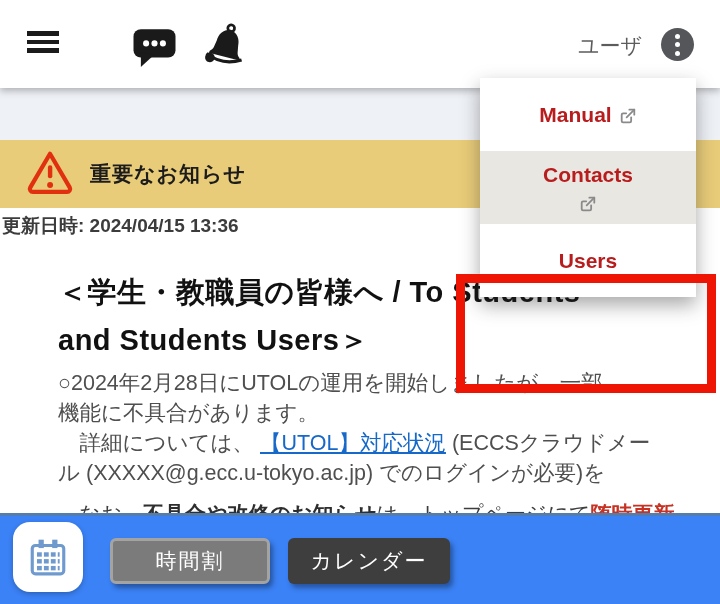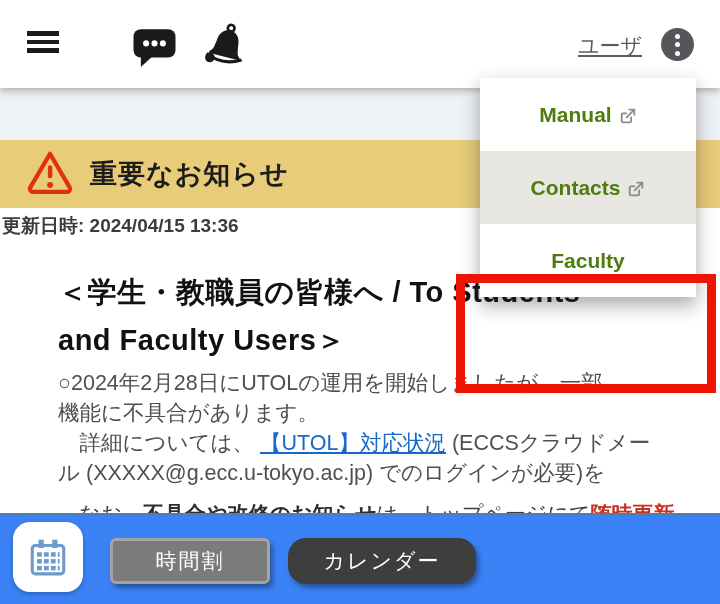--- a/index.html
+++ b/index.html
@@ -10,35 +10,35 @@
   
   .header{
     position:absolute;left:0;top:0;width:720px;height:88px;background:#ffffff;
     box-shadow:0 3px 7px rgba(60,60,60,.35);z-index:20;
   }
   .hamburger{position:absolute;left:27px;top:31px;width:32px;height:26px;cursor:pointer;}
   .hamburger .bar{height:4.5px;background:#1b1b1b;margin-bottom:4px;}
   .icon-btn{position:absolute;cursor:pointer;}
   .chat-btn{left:131px;top:25px;}
   .bell-btn{left:201px;top:22px;}
-  .user-label{position:absolute;right:78px;top:32px;font-size:21px;color:#5c5c5c;text-decoration:underline;}
+  .user-label{position:absolute;right:78px;top:32px;font-size:21px;color:#5c5c5c;}
   .kebab{
     position:absolute;right:26px;top:28px;width:33px;height:33px;border-radius:50%;
     background:#54565a;display:flex;flex-direction:column;align-items:center;
     justify-content:center;gap:3.5px;cursor:pointer;
   }
   .kebab i{width:5px;height:5px;border-radius:50%;background:#ffffff;}
   
   .band{position:absolute;left:0;top:88px;width:720px;height:52px;background:#eef1f6;z-index:1;}
   .banner{
     position:absolute;left:0;top:140px;width:720px;height:68px;background:#e9cc79;z-index:1;
     display:flex;align-items:center;
   }
   .warn-icon{margin-left:25px;}
-  .banner-title{margin-left:15px;font-size:27px;font-weight:bold;color:#1c1c1c;letter-spacing:1px;}
+  .banner-title{margin-left:15px;font-size:21px;font-weight:bold;color:#1c1c1c;letter-spacing:1px;}
   .updated{
     position:absolute;left:2px;top:213px;font-size:19px;font-weight:bold;color:#3c3c3c;z-index:1;
   }
   
   .content{position:absolute;left:0;top:268px;width:720px;z-index:1;}
   .h-line{margin-left:58px;font-size:29px;font-weight:bold;color:#111111;line-height:48px;white-space:nowrap;letter-spacing:.5px;}
   .b-line{margin-left:58px;font-size:21.5px;color:#4f4f4f;line-height:30px;white-space:nowrap;}
   .b-line.first{margin-top:4px;}
   .link{color:#1669c9;text-decoration:underline;cursor:pointer;text-align:right;}
   .partial-line{
@@ -57,31 +57,31 @@
     background:#ffffff;box-shadow:0 2px 5px rgba(0,0,0,.25);
     display:flex;align-items:center;justify-content:center;cursor:pointer;
   }
   .bar-btn{
     position:absolute;top:22px;height:46px;border-radius:6px;color:#ffffff;
     font-size:21px;display:flex;align-items:center;justify-content:center;
     cursor:pointer;box-sizing:border-box;box-shadow:3px 4px 5px rgba(0,0,0,.35);
     letter-spacing:2px;
   }
   .btn-timetable{left:110px;width:160px;background:#7b7b7b;border:3px solid #a3a3a3;}
-  .btn-calendar{left:288px;width:188px;background:#3e3e3e;border-radius:18px;}
+  .btn-calendar{left:288px;width:162px;background:#3e3e3e;}
   
   .dropdown{
     position:absolute;left:480px;top:78px;width:216px;z-index:50;background:#ffffff;
     box-shadow:0 8px 18px rgba(40,40,40,.4);
   }
   .menu-item{
     height:73px;display:flex;align-items:center;justify-content:center;gap:7px;
-    font-size:21px;font-weight:bold;color:#4d7c0f;background:#ffffff;cursor:pointer;
-  }
-  .menu-item.alt{background:#e9e7e2;}
+    font-size:21px;font-weight:bold;color:#b91c1c;background:#ffffff;cursor:pointer;
+  }
+  .menu-item.alt{background:#e9e7e2;flex-direction:column;}
   .ext{display:inline-flex;transform:translateY(1px);}
   
   .highlight{
     position:absolute;left:456px;top:274px;width:260px;height:119px;box-sizing:border-box;
     border:9px solid #ee1505;z-index:60;pointer-events:none;
   }
 </style>
 </head>
 <body>
 
@@ -134,21 +134,21 @@
         <circle cx="26.1" cy="38.5" r="3.1" fill="#e03010"></circle>
       </svg>
     </span>
     <span class="banner-title">重要なお知らせ</span>
   </div>
 
   <div class="updated">更新日時: 2024/04/15 13:36</div>
 
   <div class="content">
     <div class="h-line">＜学生・教職員の皆様へ / To Students</div>
-    <div class="h-line">and Faculty Users＞</div>
+    <div class="h-line">and Students Users＞</div>
     <div class="b-line first">○2024年2月28日にUTOLの運用を開始しましたが、一部</div>
     <div class="b-line">機能に不具合があります。</div>
     <div class="b-line">
       <span>　詳細については、 </span><span class="link">【UTOL】対応状況</span><span> (ECCSクラウドメー</span>
     </div>
     <div class="b-line">ル (XXXXX@g.ecc.u-tokyo.ac.jp) でのログインが必要)を</div>
   </div>
 
   <div class="partial-line">
     <span>　なお、</span><span class="b">不具合や改修のお知らせ</span><span>は、トップページにて</span><span class="r">随時更新</span>
@@ -195,19 +195,19 @@
       <span>Contacts</span>
       <span class="ext">
         <svg width="18" height="18" viewBox="0 0 20 20" fill="none" stroke="#8a8a8a" stroke-width="2" stroke-linecap="round" stroke-linejoin="round">
           <path d="M13.5 11.5v4a1.5 1.5 0 0 1-1.5 1.5H4.5A1.5 1.5 0 0 1 3 15.5V8.5A1.5 1.5 0 0 1 4.5 7H8"></path>
           <path d="M11.5 3H17v5.5"></path>
           <path d="M17 3l-8.5 8.5"></path>
         </svg>
       </span>
     </div>
     <div class="menu-item">
-      <span>Faculty</span>
+      <span>Users</span>
     </div>
   </div>
 
   <div class="highlight"></div>
 
 </div>
 
 </body></html>

